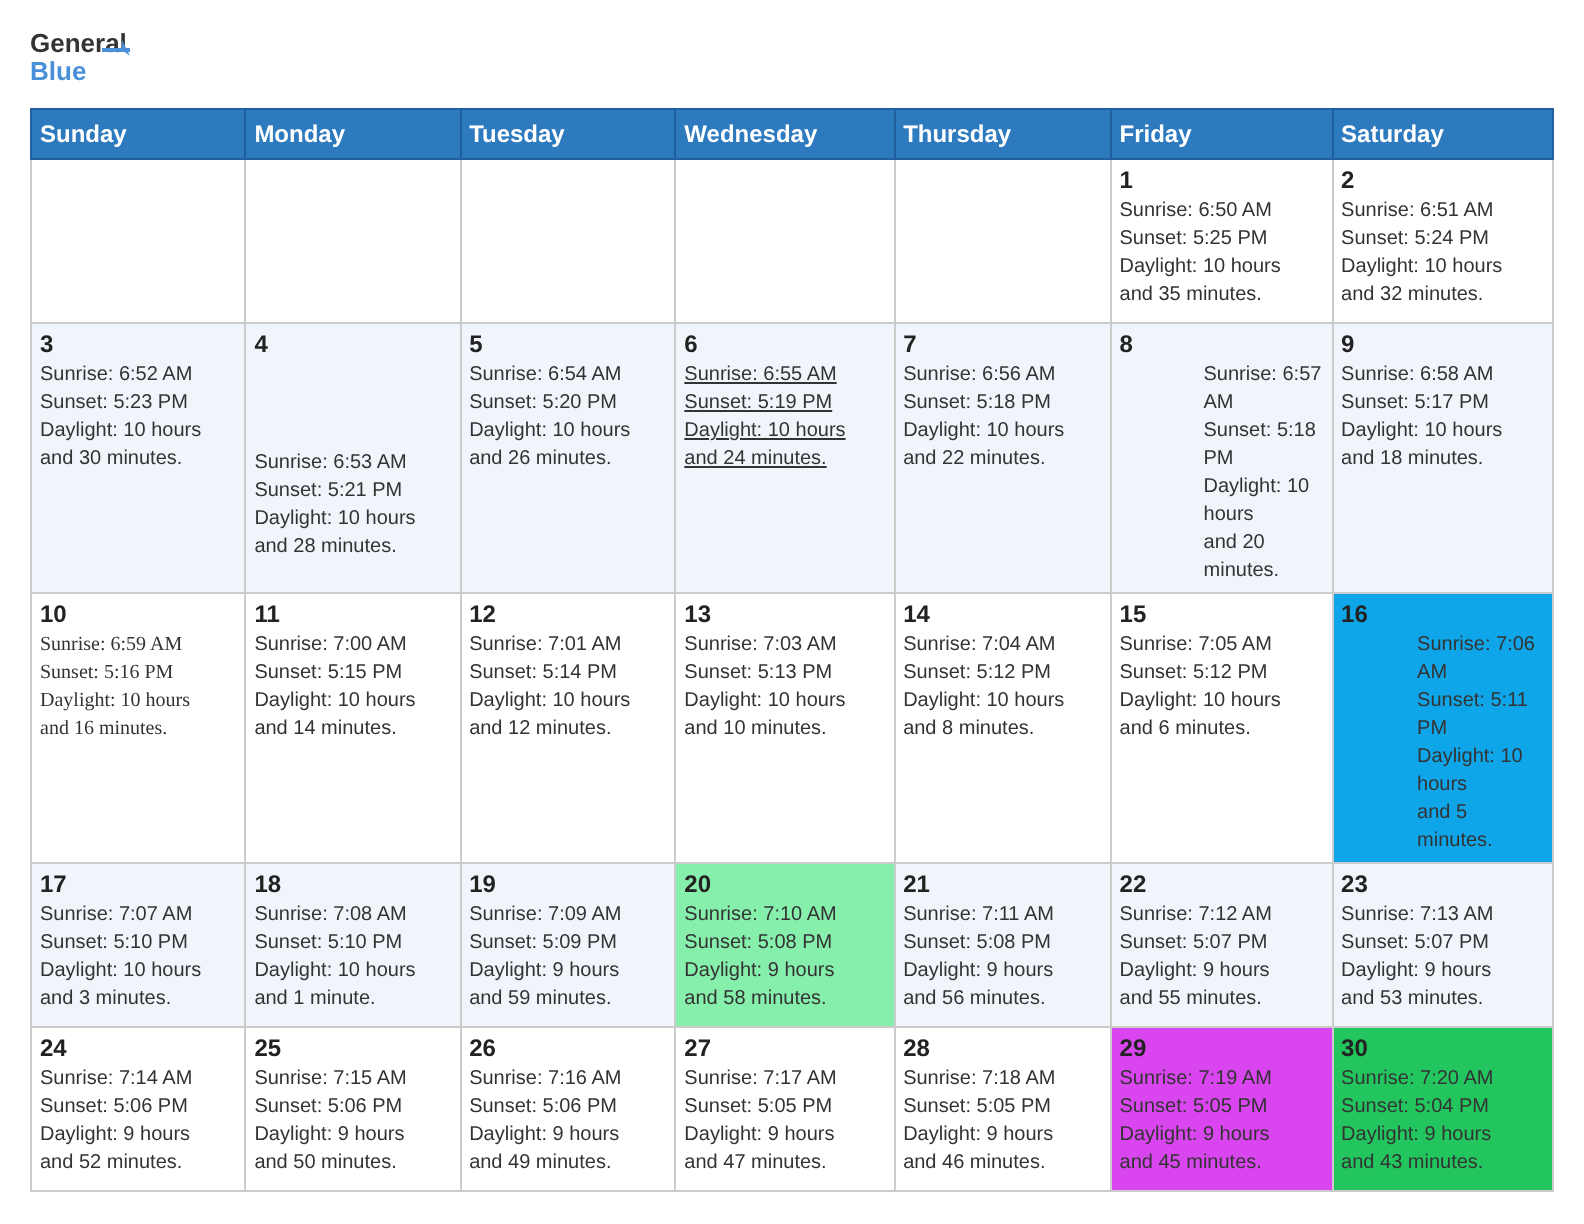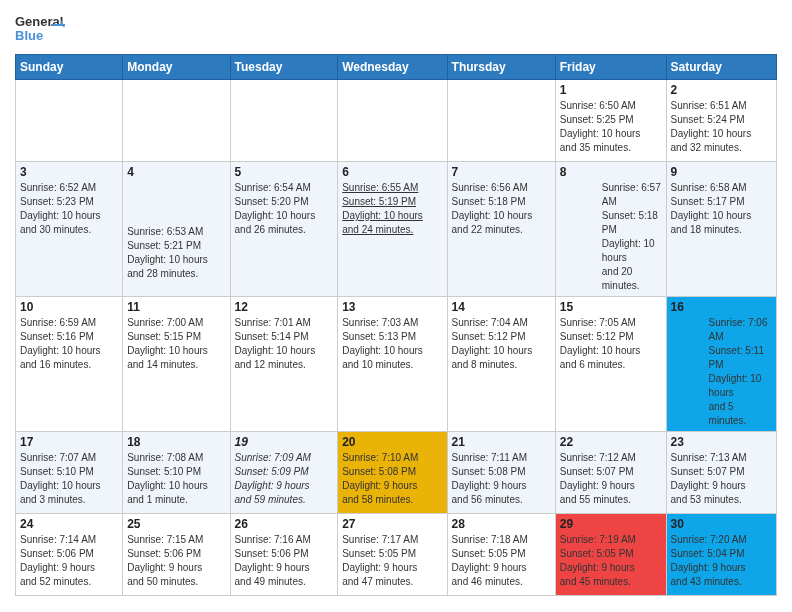--- a/index.html
+++ b/index.html
@@ -188,21 +188,21 @@
             <span class="day-number">9</span>
             <div class="day-info" style="white-space: pre-line;">Sunrise: 6:58 AM
 Sunset: 5:17 PM
 Daylight: 10 hours
 and 18 minutes.</div>
           </td>
         </tr>
         <tr class="week-row">
           <td style="background: rgb(255, 255, 255);">
             <span class="day-number">10</span>
-            <div class="day-info" style="white-space: pre-line;">Sunrise: 6:59 AM
+            <div class="day-info" style="white-space: pre-line; font-family: Liberation Serif, serif;">Sunrise: 6:59 AM
 Sunset: 5:16 PM
 Daylight: 10 hours
 and 16 minutes.</div>
           </td>
           <td style="background: rgb(255, 255, 255);">
             <span class="day-number">11</span>
             <div class="day-info" style="white-space: pre-line;">Sunrise: 7:00 AM
 Sunset: 5:15 PM
 Daylight: 10 hours
 and 14 minutes.</div>
@@ -251,28 +251,28 @@
 Daylight: 10 hours
 and 3 minutes.</div>
           </td>
           <td style="background: rgb(240, 245, 251);">
             <span class="day-number">18</span>
             <div class="day-info" style="white-space: pre-line;">Sunrise: 7:08 AM
 Sunset: 5:10 PM
 Daylight: 10 hours
 and 1 minute.</div>
           </td>
-          <td style="background: rgb(240, 245, 251); font-style: italic;">
+          <td style="background: rgb(240, 245, 251);">
             <span class="day-number">19</span>
             <div class="day-info" style="white-space: pre-line;">Sunrise: 7:09 AM
 Sunset: 5:09 PM
 Daylight: 9 hours
 and 59 minutes.</div>
           </td>
-          <td style="background: #eab308;">
+          <td style="background: #86efac;">
             <span class="day-number">20</span>
             <div class="day-info" style="white-space: pre-line;">Sunrise: 7:10 AM
 Sunset: 5:08 PM
 Daylight: 9 hours
 and 58 minutes.</div>
           </td>
           <td style="background: rgb(240, 245, 251);">
             <span class="day-number">21</span>
             <div class="day-info" style="white-space: pre-line;">Sunrise: 7:11 AM
 Sunset: 5:08 PM
@@ -323,28 +323,28 @@
 Daylight: 9 hours
 and 47 minutes.</div>
           </td>
           <td style="background: rgb(255, 255, 255);">
             <span class="day-number">28</span>
             <div class="day-info" style="white-space: pre-line;">Sunrise: 7:18 AM
 Sunset: 5:05 PM
 Daylight: 9 hours
 and 46 minutes.</div>
           </td>
-          <td style="background: #ef4444;">
+          <td style="background: #d946ef;">
             <span class="day-number">29</span>
             <div class="day-info" style="white-space: pre-line;">Sunrise: 7:19 AM
 Sunset: 5:05 PM
 Daylight: 9 hours
 and 45 minutes.</div>
           </td>
-          <td style="background: #0ea5e9;">
+          <td style="background: #22c55e;">
             <span class="day-number">30</span>
             <div class="day-info" style="white-space: pre-line;">Sunrise: 7:20 AM
 Sunset: 5:04 PM
 Daylight: 9 hours
 and 43 minutes.</div>
           </td>
         </tr>
       </tbody>
   </table>
 </div>

